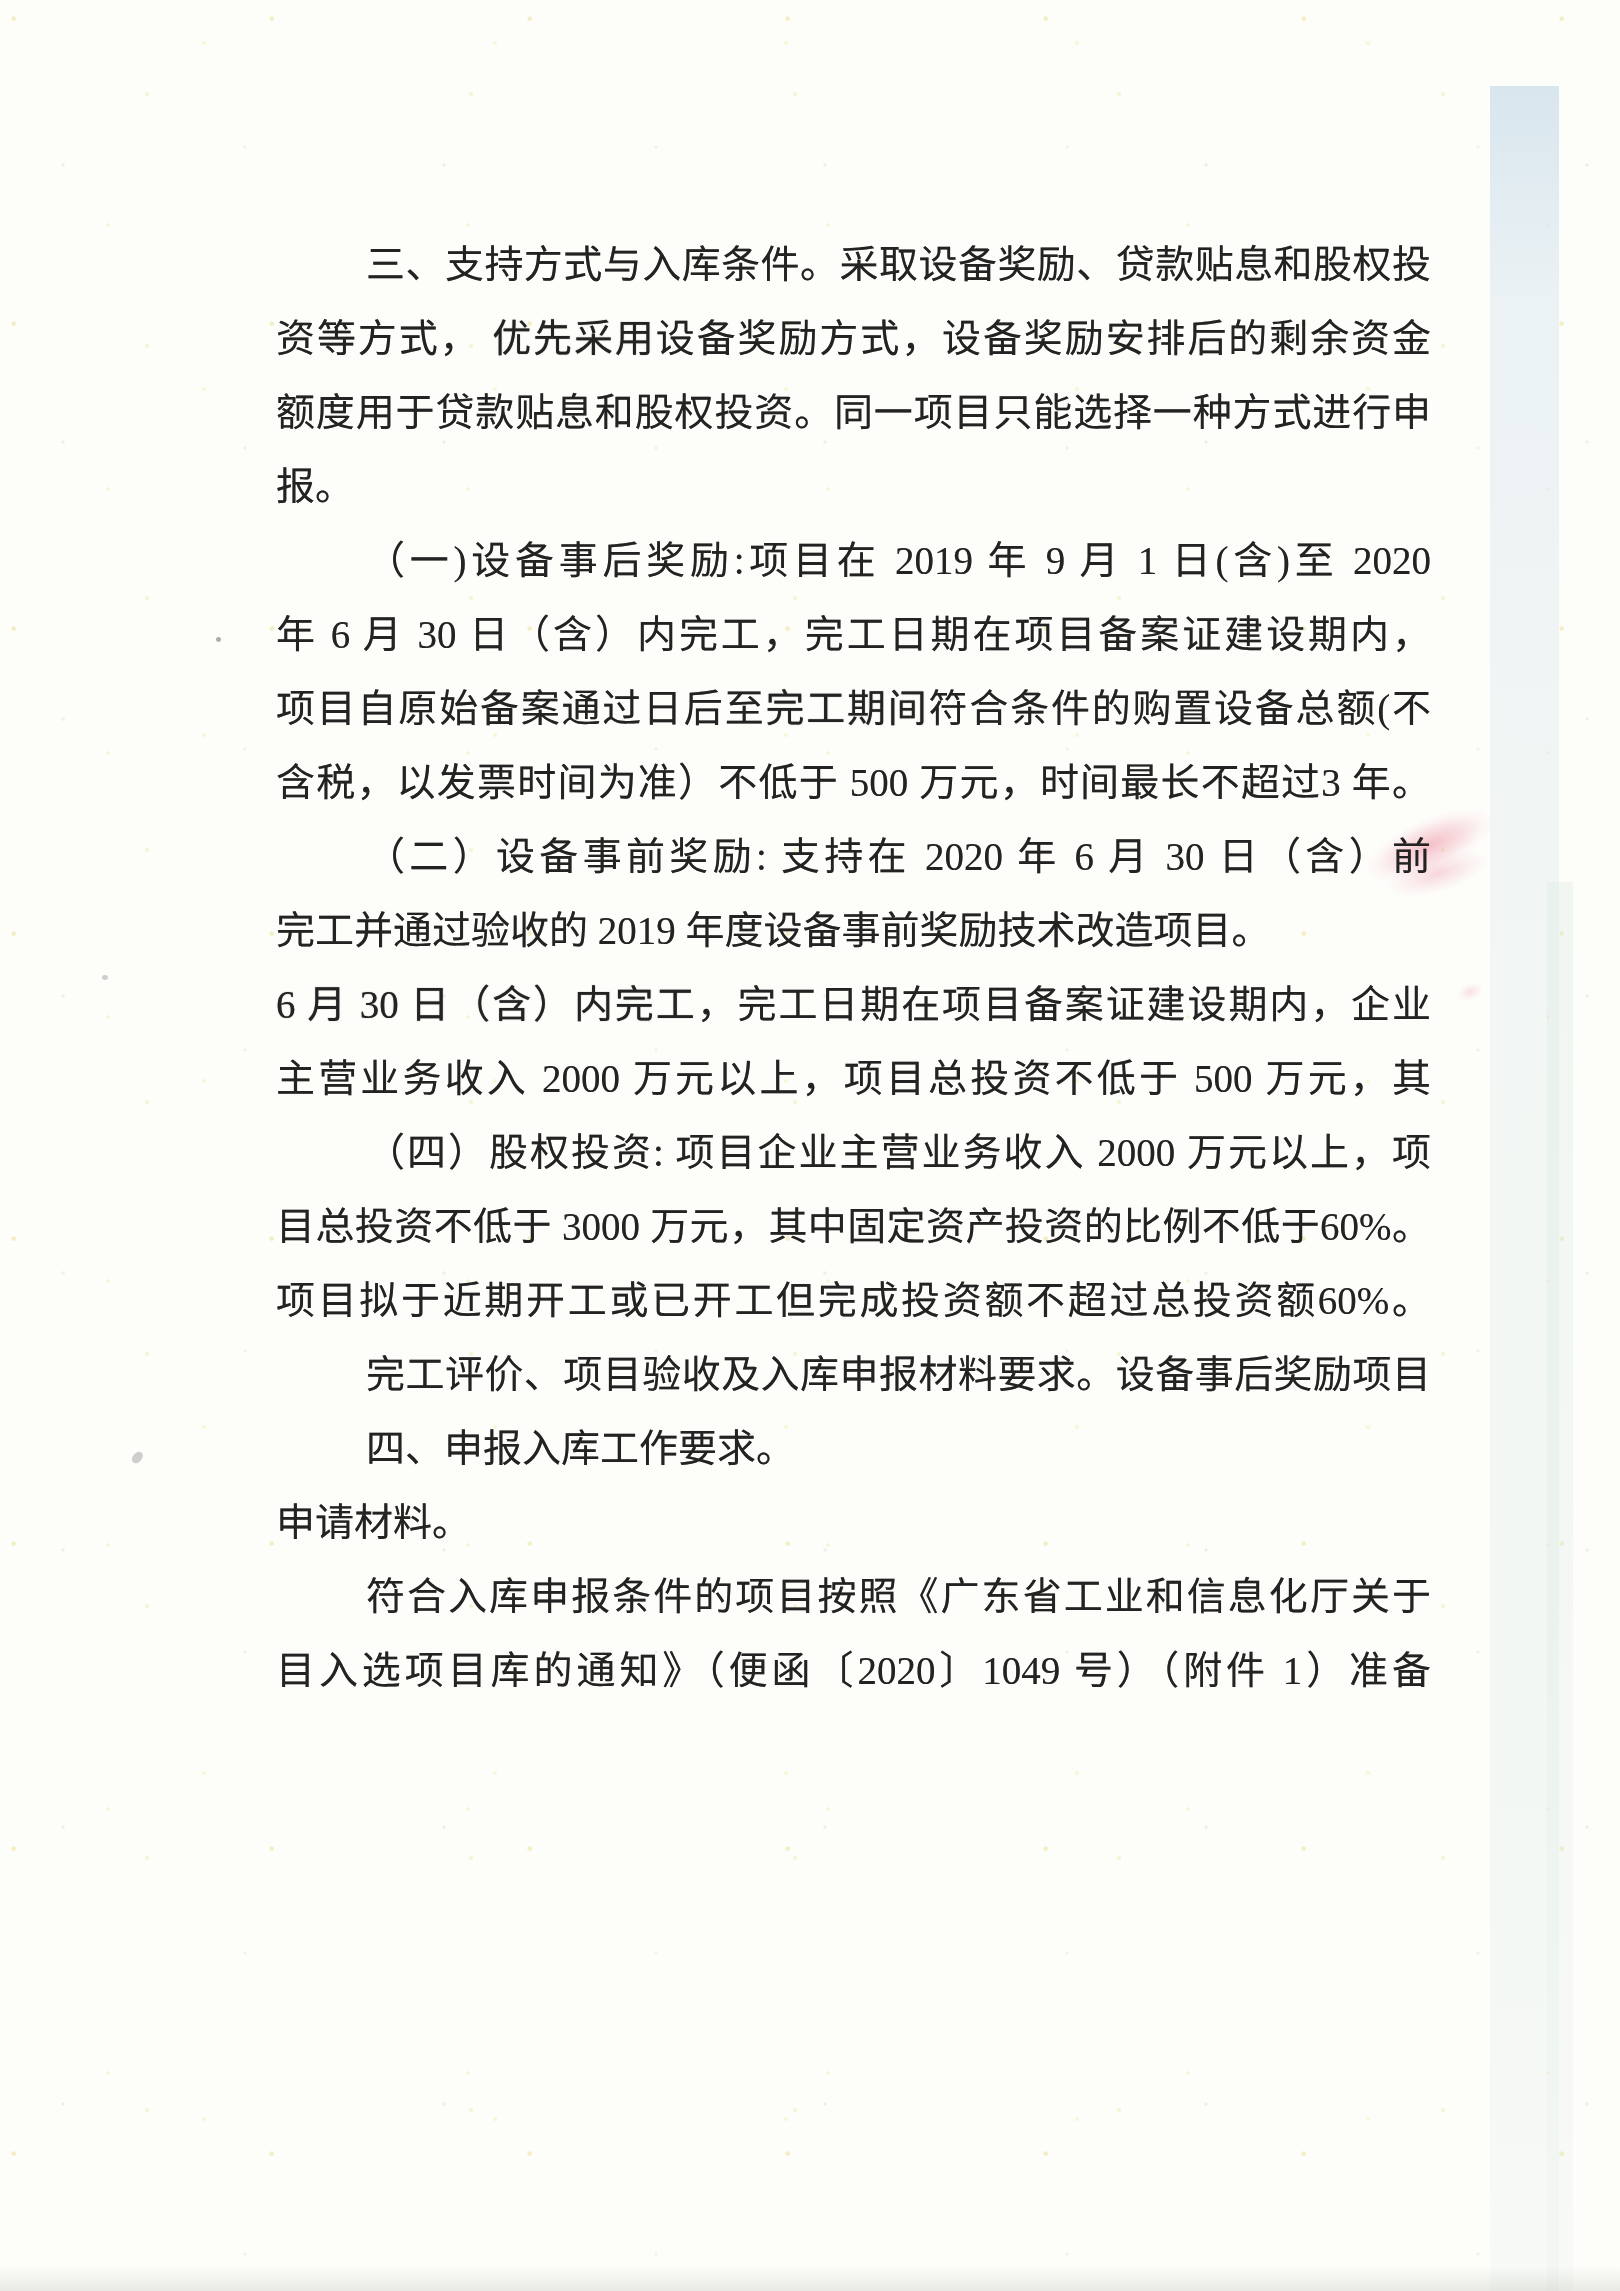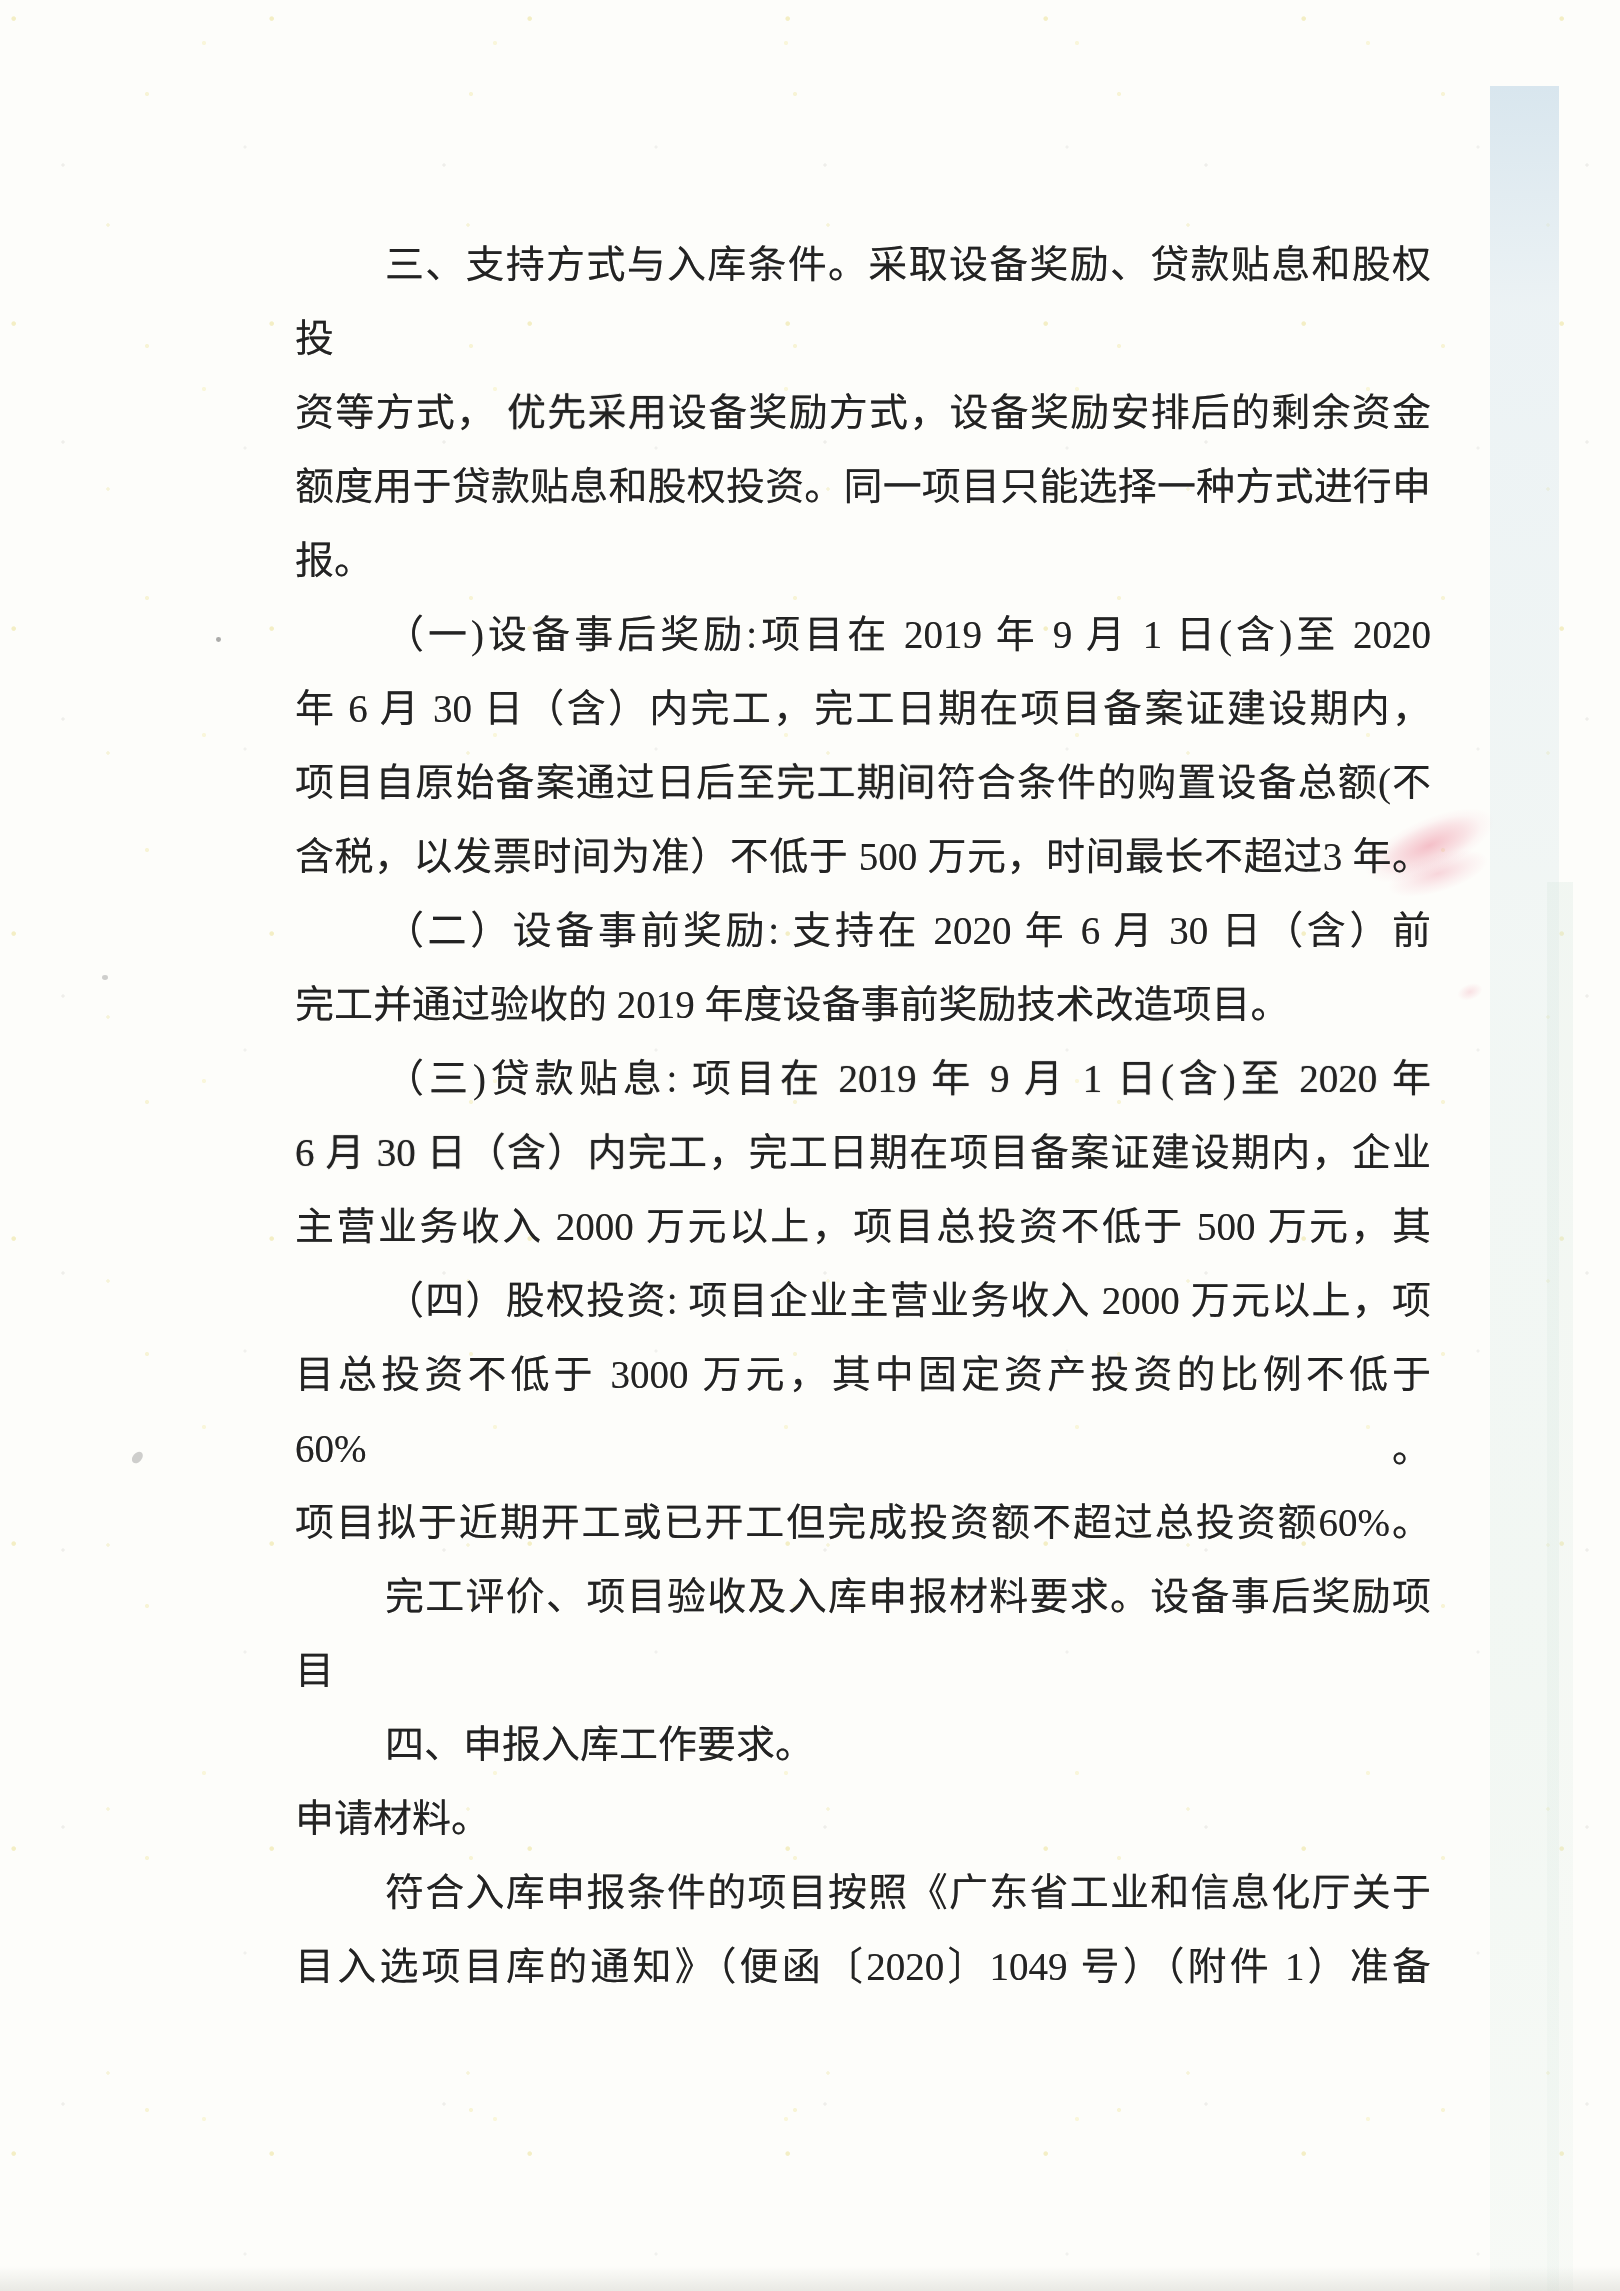--- a/index.html
+++ b/index.html
@@ -30,21 +30,21 @@
     background-size: 258px 305px, 324px 252px, 381px 277px, 291px 346px, 360px 264px, 411px 301px;
   }
   .text-block {
     position: absolute;
     left: 276px; top: 228px; width: 1155px;
     color: #232323;
     font-size: 39px;
     line-height: 74px;
     text-shadow: 0 0 0.6px rgba(40,40,40,0.5);
   }
-  .line { text-align: left; margin-left: 19px; }
+  .line { text-align: left; }
   .line.justify { text-align: justify; text-align-last: justify; }
   .line.indent { text-indent: 90px; }
   .bold { font-weight: normal; text-shadow: 0 0 1px rgba(20,20,20,0.65); }
 
   
   .band-right {
     position: absolute; left: 1490px; top: 86px; width: 69px; height: 2205px;
     background: linear-gradient(180deg,
       rgba(210,226,236,0.85) 0%, rgba(210,226,236,0.40) 10%,
       rgba(213,230,230,0.28) 40%, rgba(216,233,226,0.30) 72%,
@@ -118,21 +118,20 @@
       <div class="line indent justify"><span>三、支持方式与入库条件。采取设备奖励、贷款贴息和股权投</span></div>
       <div class="line justify"><span>资等方式， </span><span class="bold">优先采用</span><span>设备奖励方式，设备奖励安排后的剩余资金</span></div>
       <div class="line justify"><span>额度用于贷款贴息和股权投资。同一项目只能选择一种方式进行申</span></div>
       <div class="line"><span>报。</span></div>
       <div class="line indent justify"><span>（一)设备事后奖励:项目在 2019 年 9 月 1 日(含)至 2020</span></div>
       <div class="line justify"><span>年 6 月 30 日（含）内完工，完工日期在项目备案证建设期内，</span></div>
       <div class="line justify"><span>项目自原始备案通过日后至</span><span class="bold">完工期间</span><span>符合条件的购置设备总额(不</span></div>
       <div class="line justify"><span>含税，以发票时间为准）不低于 500 万元，时间最长不超过3 年。</span></div>
       <div class="line indent justify"><span>（二）设备事前奖励: 支持在 2020 年 6 月 30 日（含）前</span></div>
       <div class="line"><span>完工并通过验收的 2019 年度设备事前奖励技术改造项目。</span></div>
-      <div class="line indent justify"><span>（三)贷款贴息: 项目</span><span class="bold">在 2019 年 9 月 1 日(含)至 2020 年</span></div>
       <div class="line justify"><span class="bold">6 月 30 日（含）内完工</span><span>，完工日期在项目备案证建设期内，企业</span></div>
       <div class="line justify"><span>主营业务收入 2000 万元以上，项目总投资不低于 500 万元，其</span></div>
       <div class="line indent justify"><span>（四）股权投资: 项目企业主营业务收入 2000 万元以上，项</span></div>
       <div class="line justify"><span>目总投资不低于 3000 万元，其中固定资产投资的比例不低于60%。</span></div>
       <div class="line justify"><span>项目拟于近期开工或已开工但完成投资额不超过总投资额60%。</span></div>
       <div class="line indent justify"><span>完工评价、项目验收及入库申报材料要求。设备事后奖励项目</span></div>
       <div class="line indent"><span>四、申报入库工作要求。</span></div>
       <div class="line"><span>申请材料。</span></div>
       <div class="line indent justify"><span>符合入库申报条件的项目按照《广东省工业和信息化厅关于</span></div>
       <div class="line justify"><span>目入选项目库的通知》（便函〔2020〕1049 号）（附件 1）准备</span></div>

